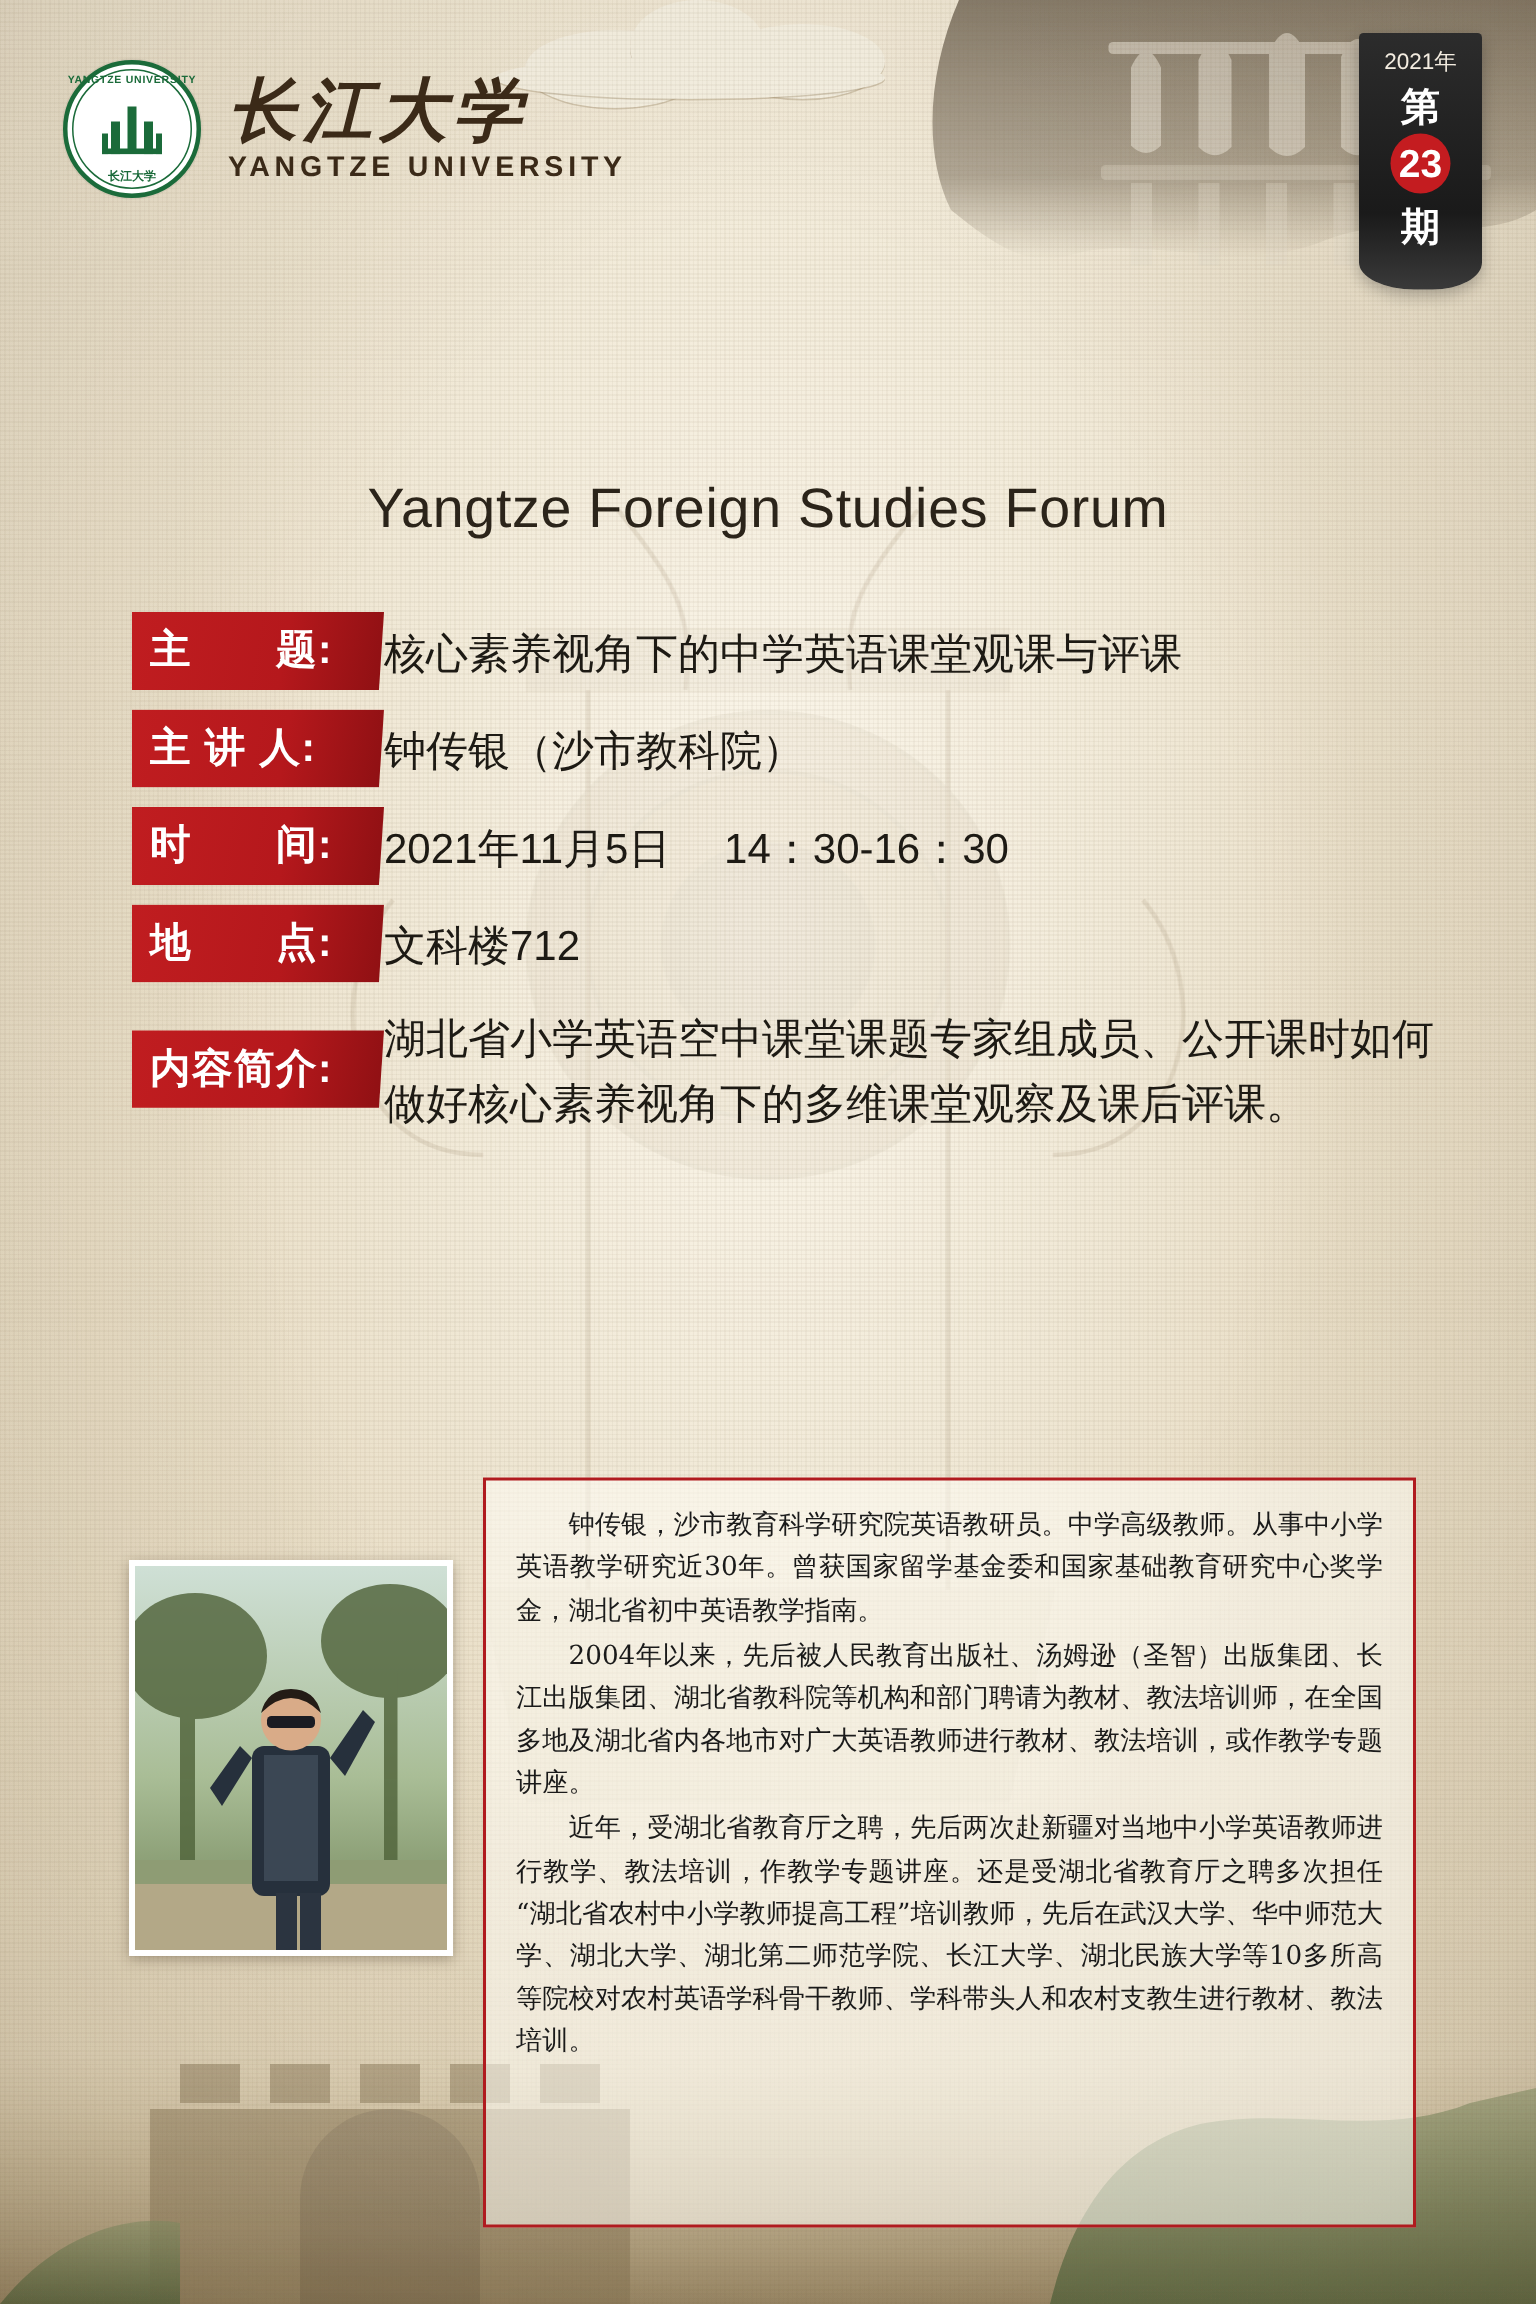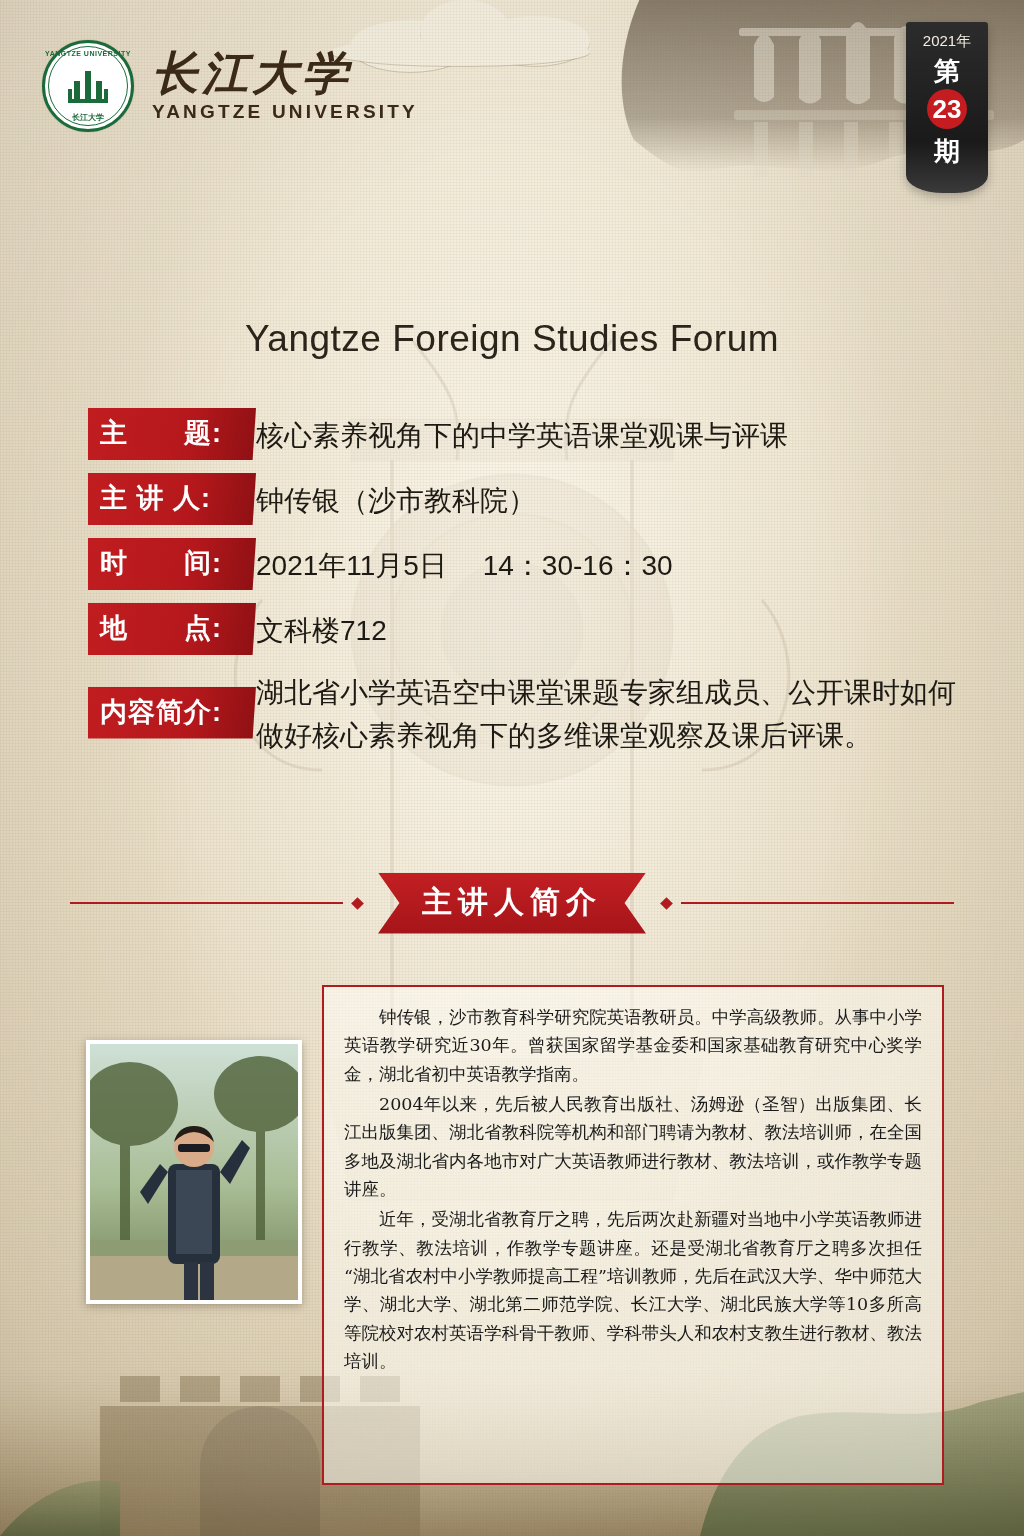--- a/index.html
+++ b/index.html
@@ -471,27 +471,20 @@
     <div class="info-row">
       <div class="label">地　　点:</div>
       <div class="value">文科楼712</div>
     </div>
     <div class="info-row">
       <div class="label">内容简介:</div>
       <div class="value multi">湖北省小学英语空中课堂课题专家组成员、公开课时如何做好核心素养视角下的多维课堂观察及课后评课。</div>
     </div>
   </div>
 
-  <div class="divider">
-    <div class="line"></div>
-    <div class="dot"></div>
-    <div class="banner">主讲人简介</div>
-    <div class="dot"></div>
-    <div class="line"></div>
-  </div>
 
   <div class="photo-wrap">
     <div class="photo">
       <svg viewBox="0 0 208 256" preserveAspectRatio="none" width="208" height="256">
         <defs>
           <linearGradient id="skyg" x1="0" y1="0" x2="0" y2="1">
             <stop offset="0%" stop-color="#cfe0d6"></stop>
             <stop offset="55%" stop-color="#a9bd96"></stop>
             <stop offset="100%" stop-color="#6f8257"></stop>
           </linearGradient>

